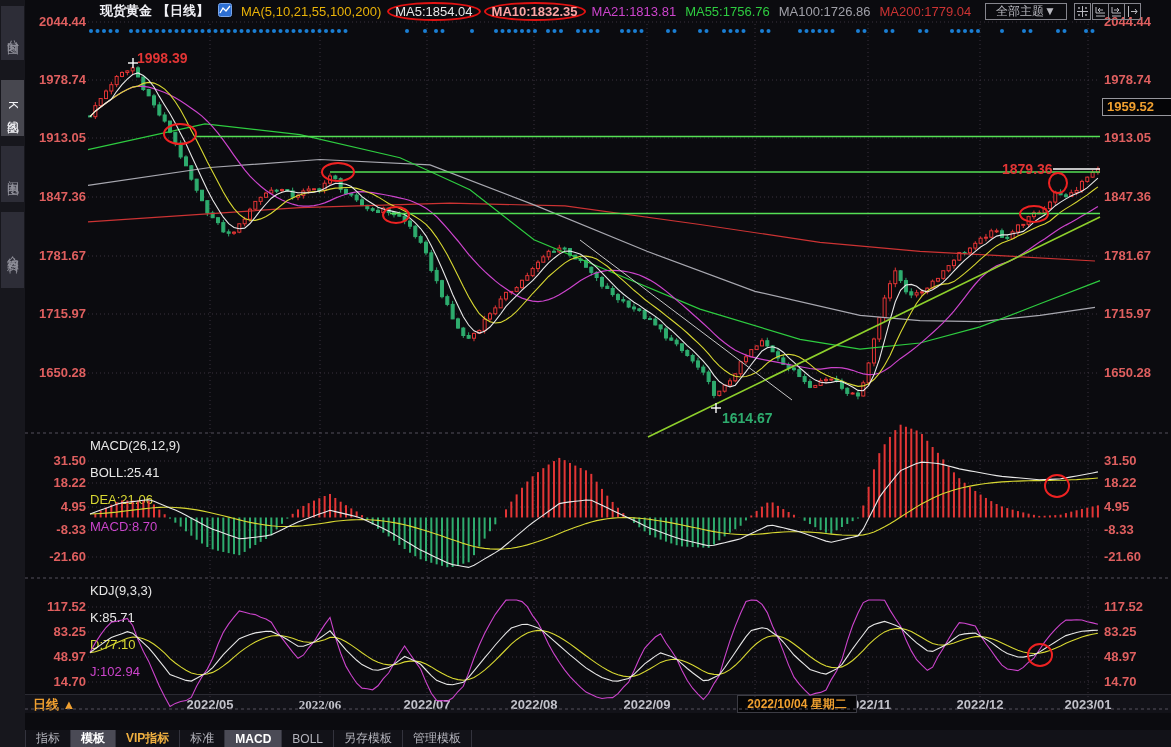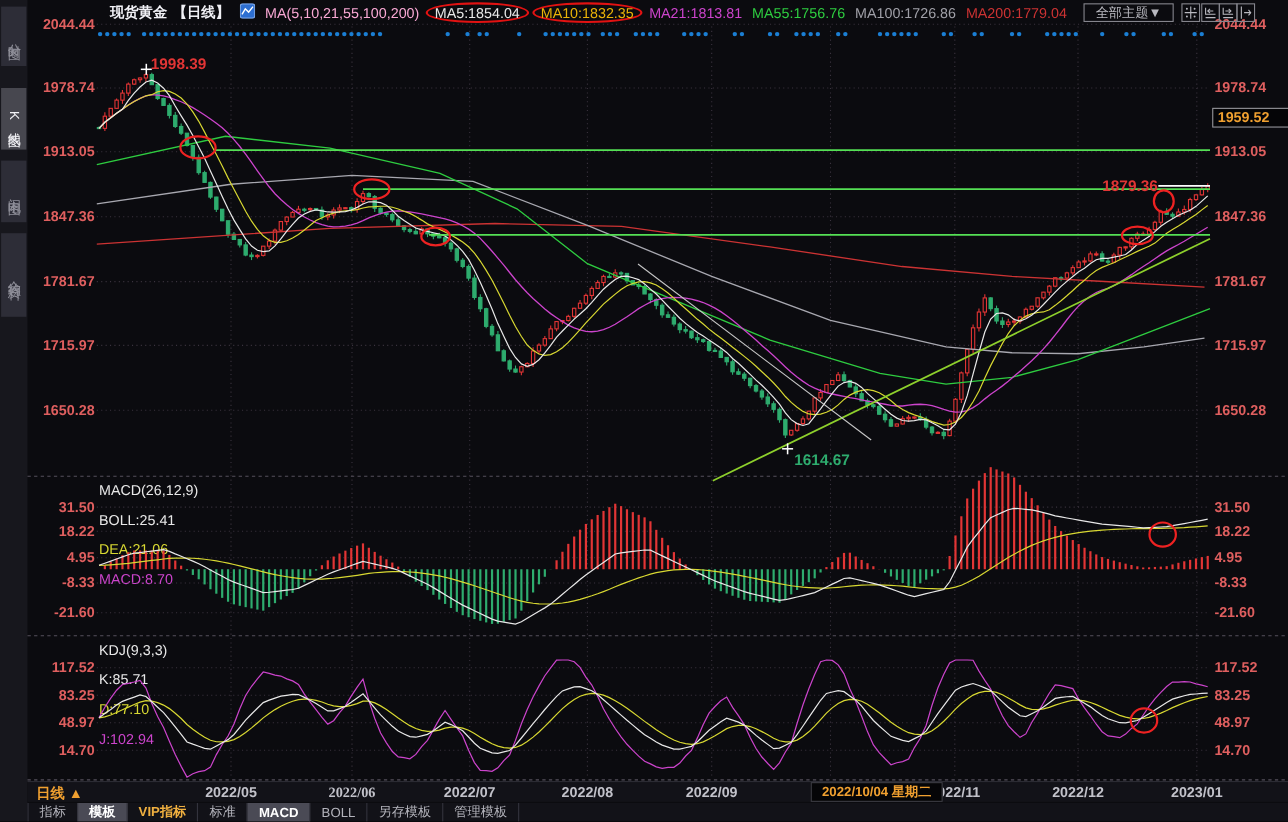--- a/index.html
+++ b/index.html
@@ -18,21 +18,21 @@
   .ico-btn{position:absolute;top:3px;width:15px;height:15px;border:1px solid #85858d;z-index:3;cursor:pointer;}
   
   .axl{position:absolute;font-size:13px;font-weight:bold;color:#df5f5f;z-index:2;}
   .axl.l{left:28px;width:58px;text-align:right;}
   .axl.r{left:1104px;text-align:left;}
   .anno{position:absolute;font-size:14px;font-weight:bold;z-index:6;}
   .pmark{position:absolute;left:1102px;top:98px;width:64px;height:16px;background:#050507;border:1px solid #97979d;
     color:#f0a030;font-size:13px;font-weight:bold;line-height:16px;padding-left:4px;z-index:7;}
   .phead{position:absolute;display:flex;gap:12px;font-size:13px;z-index:3;white-space:nowrap;flex-direction:column;}
   
-  .xrow{position:absolute;left:25px;top:710px;width:1146px;height:18px;background:#121218;border-top:1px solid #2b2b33;z-index:5;}
+  .xrow{position:absolute;left:25px;top:694px;width:1146px;height:18px;background:#121218;border-top:1px solid #2b2b33;z-index:5;}
   .period{position:absolute;left:8px;top:1px;color:#f0a030;font-size:13px;font-weight:bold;cursor:pointer;}
   .mlabel{position:absolute;top:2px;transform:translateX(-50%);color:#c2c2ca;font-size:13px;font-weight:bold;}
   .dtip{position:absolute;left:712px;top:0px;width:118px;height:16px;background:#050507;border:1px solid #3c3c44;
     color:#f0a030;font-size:12px;font-weight:bold;display:flex;align-items:center;justify-content:center;z-index:8;}
   
   .tabs{position:absolute;left:25px;top:730px;width:1162px;height:17px;background:#121218;display:flex;font-size:12px;color:#b4b4bc;z-index:5;}
   .tab{display:flex;align-items:center;padding:0 10px;border-right:1px solid #33333d;cursor:pointer;}
   .tab:first-child{border-left:1px solid #33333d;}
   .tab.selected{background:#4a4a55;color:#ffffff;font-weight:bold;}
   .tab.vip{color:#f0b040;font-weight:bold;}
@@ -53,23 +53,23 @@
 
   <div class="hdr">
     <span class="t-white">现货黄金</span>
     <span class="t-white" style="margin-left:-4px;">【日线】</span>
     <span class="cicon">
       <svg width="14" height="14">
           <rect x="0.5" y="0.5" width="13" height="13" rx="2" fill="#2d6fd2" stroke="#7aa6e8"></rect>
           <polyline points="2,10 5,5 8,8 12,3" fill="none" stroke="#fff" stroke-width="1.3"></polyline>
         </svg>
     </span>
-    <span style="color:#f9a8d4;">MA(5,10,21,55,100,200)</span>
+    <span style="color:#eab308;">MA(5,10,21,55,100,200)</span>
     <span class="circled" style="color:#e8e8e8;">MA5:1854.04</span>
-    <span class="circled" style="color:#eab308;">MA10:1832.35</span>
+    <span class="circled" style="color:#fca5a5;font-weight:bold;">MA10:1832.35</span>
     <span style="color:#cc44cc;">MA21:1813.81</span>
     <span style="color:#2ecc40;">MA55:1756.76</span>
     <span style="color:#a0a0a8;">MA100:1726.86</span>
     <span style="color:#cc3333;">MA200:1779.04</span>
   </div>
   <div class="theme-btn">全部主题▼</div>
   <div class="ico-btn" style="left:1074px;">
     <svg width="15" height="15">
         <line x1="7.5" y1="2" x2="7.5" y2="13" stroke="#b9b9c0"></line>
         <line x1="2" y1="7.5" x2="13" y2="7.5" stroke="#b9b9c0"></line>

